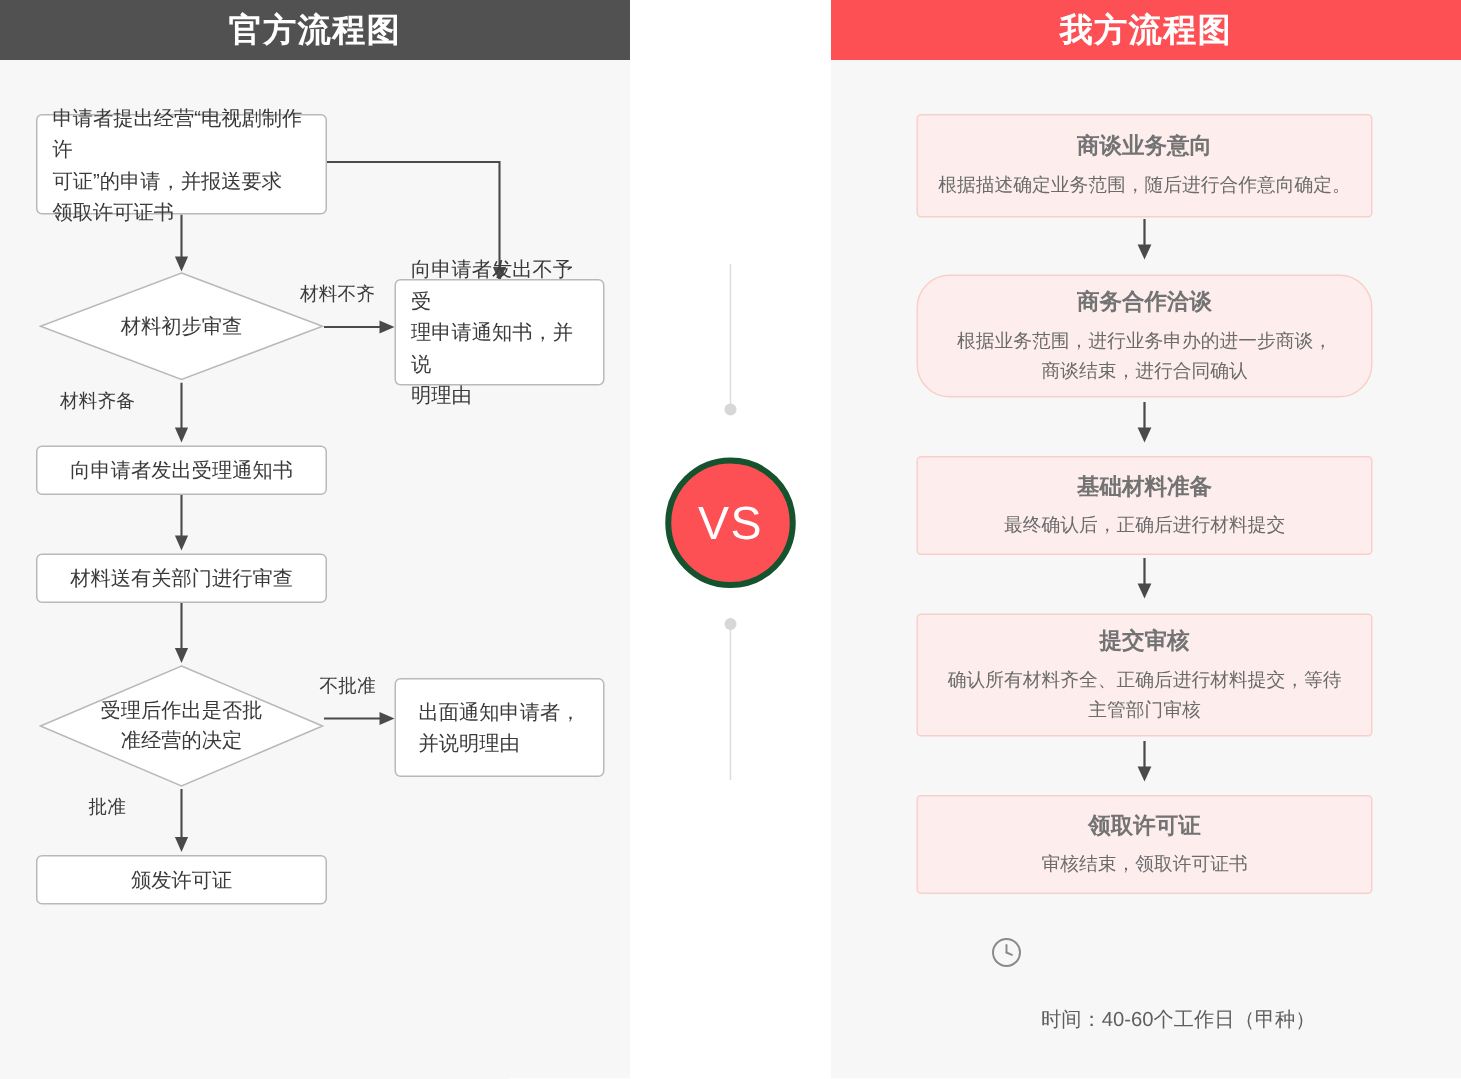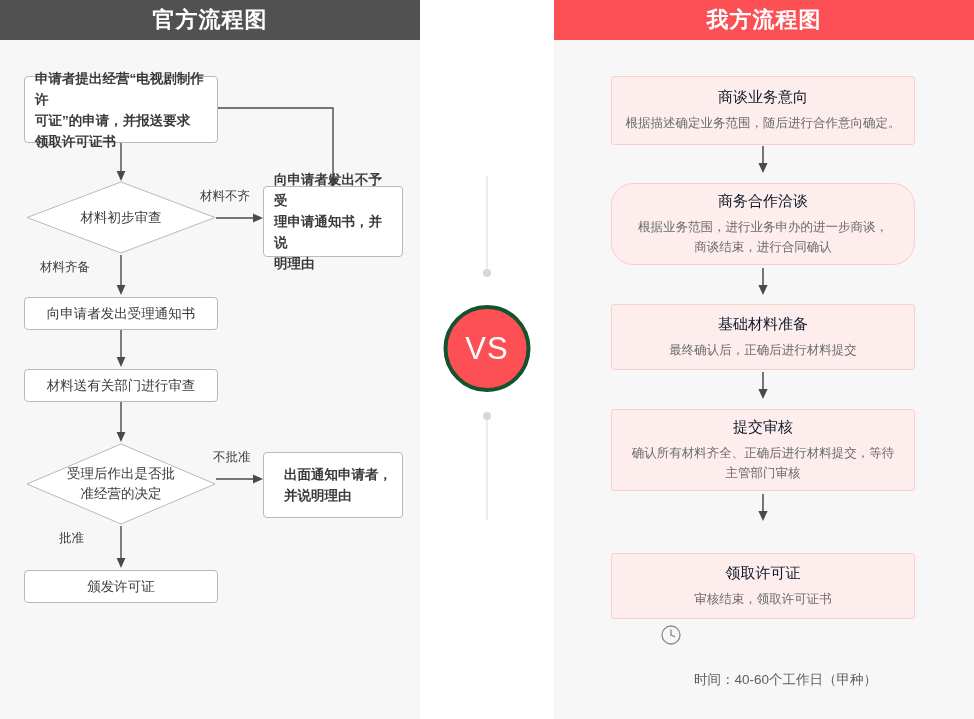--- a/index.html
+++ b/index.html
@@ -31,23 +31,22 @@
     border: 1px solid #b9b9b9;
     border-radius: 4px;
     color: #3a3a3a;
     font-size: 13.5px;
     line-height: 21px;
   }
   .node.center {
     display: flex; align-items: center; justify-content: center; text-align: center;
   }
   .node.left-text {
-    display: flex; align-items: center; justify-content: flex-end; text-align: left;
+    display: flex; align-items: center; justify-content: center; text-align: left;
     padding: 6px 10px;
-    font-weight: bold;
   }
   .node .txt { display: block; }
 
   .diamond { position: absolute; }
   .diamond svg { position: absolute; top:0; left:0; }
   .diamond .dlabel {
     position: absolute; inset: 0;
     display: flex; align-items: center; justify-content: center;
     text-align: center; font-size: 13.5px; line-height: 20px; color: #3a3a3a;
   }
@@ -77,21 +76,21 @@
     color: #ffffff; font-size: 31px; font-weight: 500; letter-spacing: 1px;
   }
 
   
   .card {
     position: absolute; left: 611px; width: 304px;
     background: #fdeeed; border: 1px solid #f9cfcb; border-radius: 3px;
     display: flex; flex-direction: column; align-items: center; justify-content: center;
     padding: 8px 12px;
   }
-  .card-title { font-size: 15px; color: #0f172a; margin-bottom: 6px; }
+  .card-title { font-size: 15px; color: #737373; margin-bottom: 6px; font-weight: bold; }
   .card-desc  { font-size: 12.5px; color: #6b6b6b; line-height: 20px; text-align: center; }
 
   .card-arrow {
     position: absolute; left: 763px; width: 16px; height: 28px;
     transform: translateX(-50%);
   }
 
   
   #time-note { position: absolute; left: 660px; top: 622px; width: 300px; }
   #clock-icon { position: absolute; left: 0; top: 2px; width: 22px; height: 22px; }
@@ -265,21 +264,21 @@
     <div class="card-desc">
       <span>确认所有材料齐全、正确后进行材料提交，等待</span><br>
       <span>主管部门审核</span>
     </div>
   </div>
   <svg class="card-arrow" style="top:494px;">
     <line x1="8" y1="0" x2="8" y2="19" stroke="#4a4a4a" stroke-width="1.5"></line>
     <polygon points="8,27 3.4,17 12.6,17" fill="#4a4a4a"></polygon>
   </svg>
 
-  <div class="card" style="top:530px; height:66px;margin-top:23px;">
+  <div class="card" style="top:530px; height:66px;">
     <div class="card-title">领取许可证</div>
     <div class="card-desc">审核结束，领取许可证书</div>
   </div>
 
   <div id="time-note">
     <svg id="clock-icon" viewBox="0 0 22 22">
       <circle cx="11" cy="11" r="9" fill="none" stroke="#8a8a8a" stroke-width="1.3"></circle>
       <line x1="11" y1="11" x2="11" y2="6" stroke="#8a8a8a" stroke-width="1.3" stroke-linecap="round"></line>
       <line x1="11" y1="11" x2="14.6" y2="12.6" stroke="#8a8a8a" stroke-width="1.3" stroke-linecap="round"></line>
     </svg>

